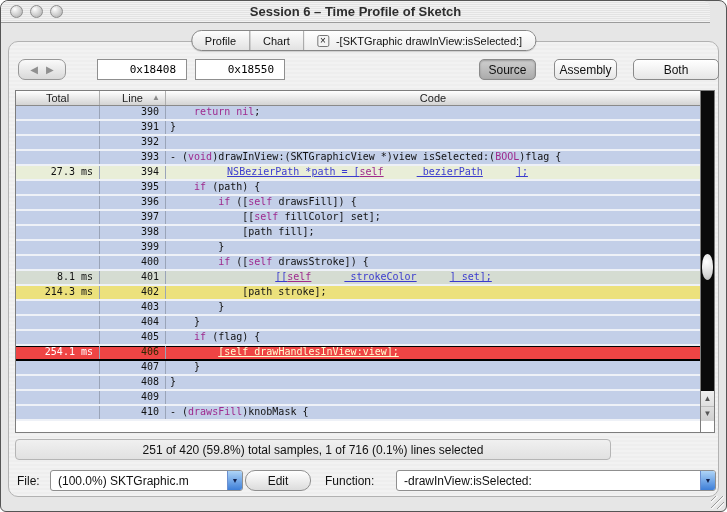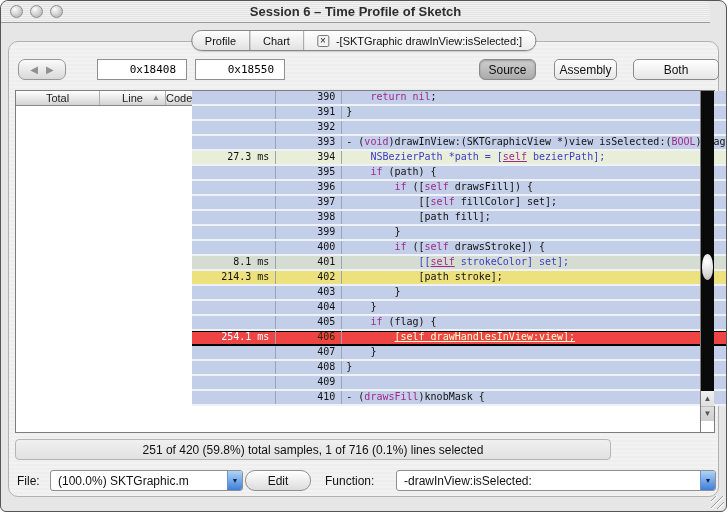--- a/index.html
+++ b/index.html
@@ -51,46 +51,46 @@
     border:1px solid #979797;border-radius:7px;background:linear-gradient(#fafafa,#d9d9d9);
     display:flex;align-items:center;justify-content:center;gap:8px;
     font-size:10px;color:#909090;}
   .addr{position:absolute;top:17px;width:90px;height:21px;border:1px solid #8f8f8f;
     background:#fff;font-size:11px;text-align:right;padding:0 10px 0 4px;color:#000;
     font-family:"DejaVu Sans Mono",monospace;}
   .addr1{left:88px;} .addr2{left:186px;}
   .viewbtn{position:absolute;top:17px;height:21px;border:1px solid #8a8a8a;border-radius:5px;
     background:linear-gradient(#ffffff,#e6e6e6);font-size:12px;color:#111;
     display:flex;align-items:center;justify-content:center;}
-  .viewbtn.active{background:linear-gradient(#cfcfcf,#ababab);box-shadow:inset 0 1px 2px rgba(0,0,0,.25);border-radius:6px;}
+  .viewbtn.active{background:linear-gradient(#cfcfcf,#ababab);box-shadow:inset 0 1px 2px rgba(0,0,0,.25);}
   .vb-source{left:470px;width:57px;} .vb-assembly{left:545px;width:63px;} .vb-both{left:624px;width:86px;}
 
   
   .table{position:absolute;left:6px;top:48px;width:700px;height:343px;
     border:1px solid #7d7d7d;display:flex;background:#fff;}
-  .tmain{flex:1;display:flex;min-width:0;}
+  .tmain{flex:1;display:flex;flex-direction:column;min-width:0;}
   .thead{display:flex;height:15px;background:linear-gradient(#ffffff,#d3d3d3);
     border-bottom:1px solid #8a8a8a;font-size:11px;color:#222;}
   .hcell{display:flex;align-items:center;justify-content:center;border-right:1px solid #aeaeae;}
   .h-total{width:84px;} .h-line{width:66px;position:relative;} .h-code{flex:1;border-right:none;}
   .sort-arrow{position:absolute;right:5px;top:2px;font-size:8px;color:#8a8a8a;}
 
   .row{display:flex;height:15px;border-bottom:2px solid #eef1f7;
     font-size:10px;line-height:12px;color:#111;font-family:"DejaVu Sans Mono",monospace;}
   .bg-blue{background:#c3cfe8;} .bg-green{background:#e9eed8;}
   .bg-graygreen{background:#d5dcd2;} .bg-yellow{background:#ece17c;}
   .bg-selected{background:#ef4444;border-bottom:2px solid #000;box-shadow:inset 0 1px 0 #000;}
   .bg-selected .c-total{color:#ffffff;} .bg-selected .c-line{color:#2e2800;}
   .c-total{width:84px;text-align:right;padding-right:6px;border-right:1px solid #9aa4b8;}
   .c-line{width:66px;text-align:right;padding-right:6px;border-right:1px solid #9aa4b8;}
   .c-code{flex:1;padding-left:4px;white-space:pre;overflow:hidden;}
   .filler{flex:1;background:#fff;}
 
   .tok-p{color:#111;} .tok-k{color:#9e2a8e;}
-  .tok-l{color:#3b3bcf;}
+  .tok-l{color:#3b3bcf;text-decoration:underline;margin-left:33px;}
   .tok-lk{color:#9e2a8e;text-decoration:underline;}
   .tok-sl{color:#ffffd2;text-decoration:underline;}
 
   
   .scrollcol{width:14px;border-left:1px solid #7d7d7d;display:flex;flex-direction:column;}
   .strack{height:300px;background:#0a0a0a;position:relative;}
   .sthumb{position:absolute;left:1px;top:163px;width:11px;height:26px;border-radius:6px/13px;
     background:radial-gradient(circle at 40% 30%,#ffffff,#d2d2d2 75%,#b5b5b5);}
   .sarrows{height:30px;background:linear-gradient(#f0f0f0,#cfcfcf);display:flex;flex-direction:column;}
   .sbtn{flex:1;display:flex;align-items:center;justify-content:center;font-size:8px;color:#555;

